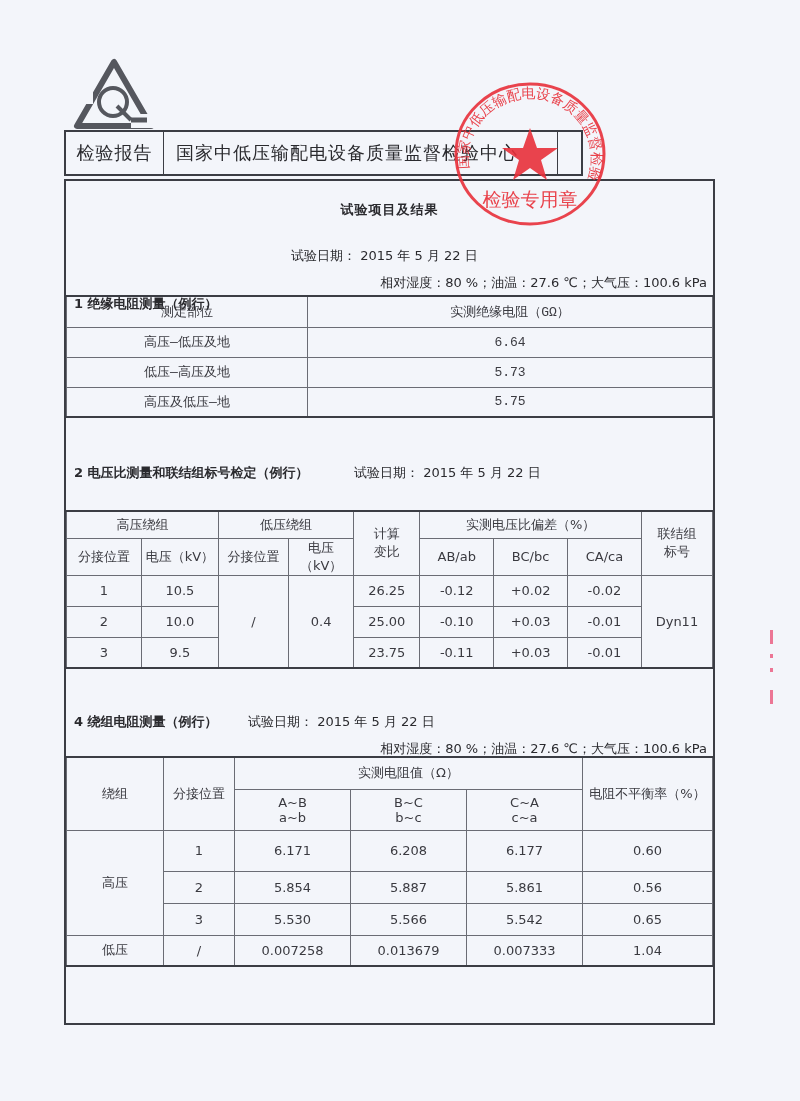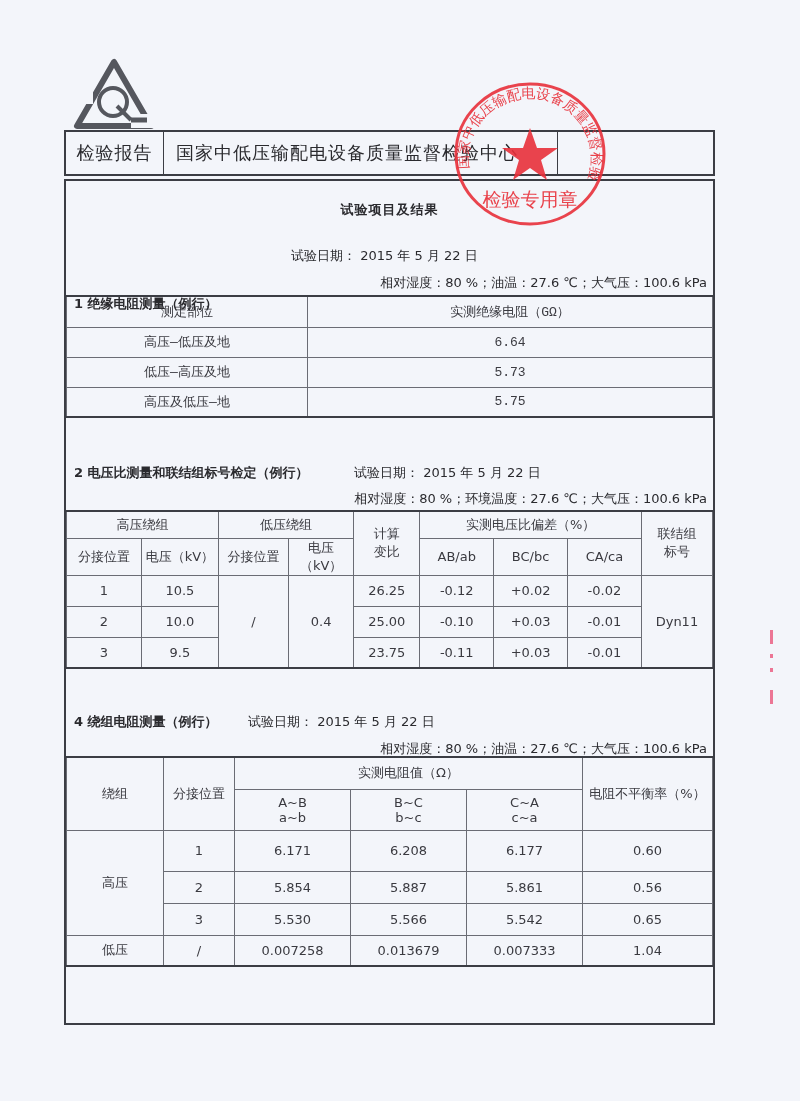--- a/index.html
+++ b/index.html
@@ -4,21 +4,21 @@
 <style>
   html, body { margin: 0; padding: 0; }
   body {
     width: 800px; height: 1101px; position: relative; overflow: hidden;
     background: #f3f5fa;
     font-family: "DejaVu Sans", "Liberation Sans", sans-serif;
     color: #2a2a2e;
   }
   .logo { position: absolute; left: 73px; left: 73px; top: 58px; width: 82px; height: 74px; }
   .header {
-    position: absolute; left: 64px; top: 130px; width: 651px; height: 46px;
+    position: absolute; left: 64px; top: 130px; width: 519px; height: 46px;
     border: 2px solid #3b3d44; box-sizing: border-box; display: flex; background: transparent;
   }
   .header .h-cell { display: flex; align-items: center; box-sizing: border-box; }
   .h-left { width: 98px; border-right: 1px solid #3b3d44; justify-content: center; font-size: 18px; letter-spacing: 1px; }
   .h-mid { width: 394px; border-right: 1px solid #3b3d44; padding-left: 12px; font-size: 18px; letter-spacing: 1px; }
   .h-right { flex: 1; flex-direction: column; align-items: flex-start !important; justify-content: center; padding-left: 36px; font-size: 13px; }
   .h-right .no { font-size: 14px; }
   .h-right .pg { font-size: 13px; margin-top: 2px; }
   .h-right .pg b { font-weight: normal; font-size: 16px; margin: 0 4px; }
 
@@ -78,21 +78,20 @@
         </tr>
     <tr style="height:30px;">
           <td class="thick-bot">高压及低压—地</td>
           <td class="thick-bot">5.75</td>
         </tr>
   </tbody>
     </table>
 
   <div class="sec-head" style="top:283px;">2 电压比测量和联结组标号检定（例行）</div>
   <div class="sec-date" style="top:283px; left:288px;">试验日期：  2015 年 5 月 22 日</div>
-  <div class="sec-env" style="top:309px;">相对湿度：80 %；环境温度：27.6 ℃；大气压：100.6 kPa</div>
   <table style="top:329px; width:647px;">
     <tbody>
         <tr style="height:27px;">
       <td class="thick-top" colspan="2">高压绕组</td>
       <td class="thick-top" colspan="2">低压绕组</td>
       <td class="thick-top" rowspan="2" style="width:66px;">
             <div>计算</div>
             <div>变比</div>
           </td>
       <td class="thick-top" colspan="3">实测电压比偏差（%）</td>

